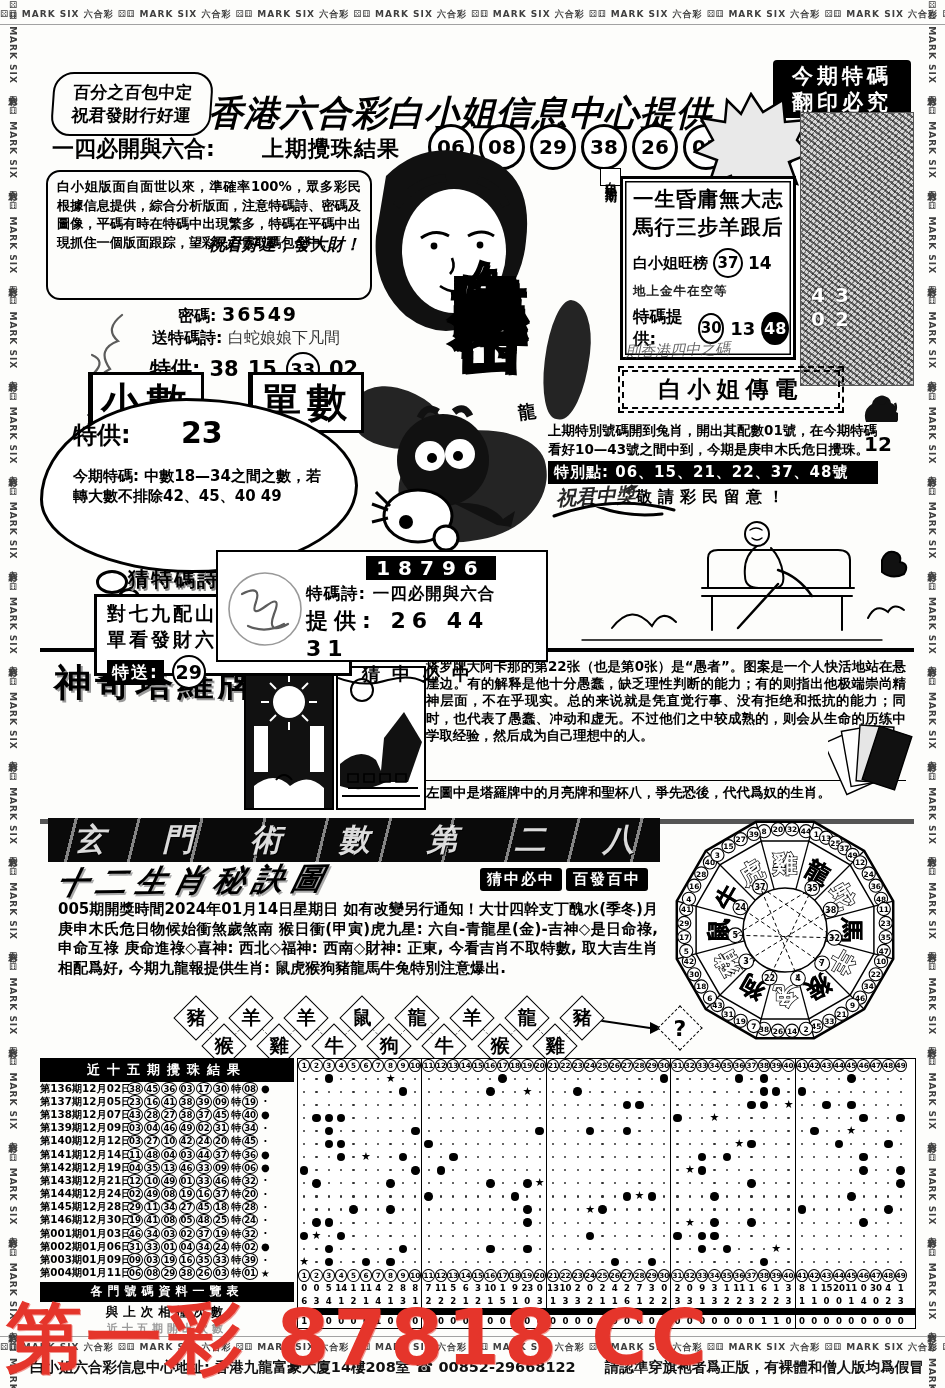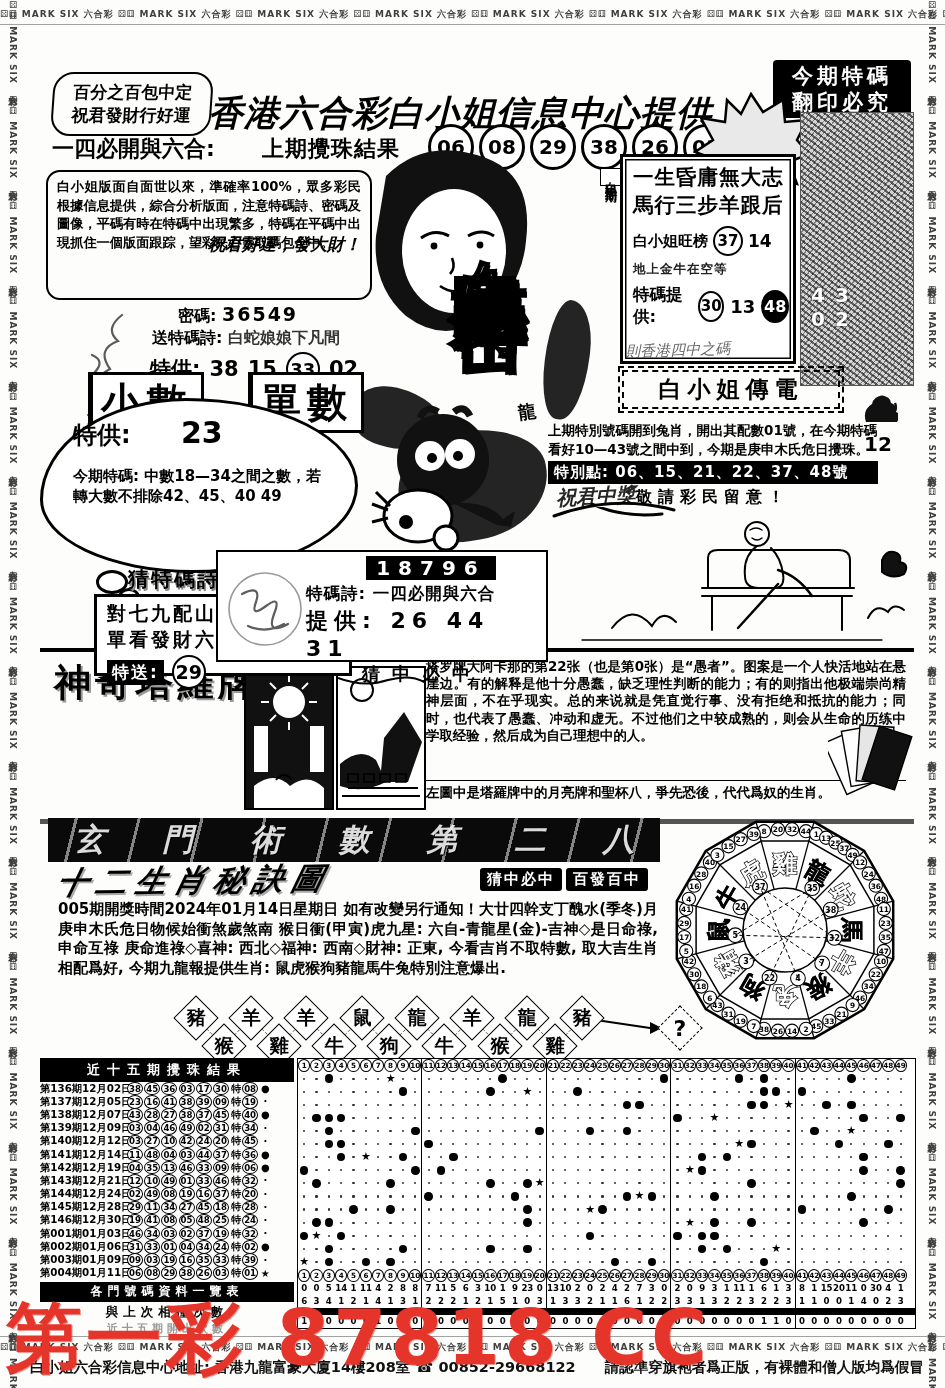--- a/index.html
+++ b/index.html
@@ -35,33 +35,33 @@
   #photo-right{left:800px;top:112px;width:112px;height:272px;}
   #photo-right .nums{position:absolute;left:10px;top:170px;color:#fff;font-weight:900;font-size:20px;letter-spacing:10px;text-shadow:0 0 3px #000;}
   
   #intro-box{left:46px;top:170px;width:326px;height:130px;border:2.5px solid #000;border-radius:14px;padding:6px 9px;box-sizing:border-box;}
   #intro-text{font-size:13.2px;font-weight:bold;line-height:18.5px;text-align:justify;}
   #intro-wish{text-align:right;font-size:17px;font-weight:900;font-style:italic;margin-top:-19px;}
   
   #password-line{left:178px;top:303px;font-size:16px;font-weight:900;}
   #password-line b{font-size:19px;letter-spacing:2px;}
   #poem-line{left:152px;top:328px;font-size:16px;font-weight:900;}
-  #poem-line span.v{font-weight:bold;opacity:.8;}
+  #poem-line span.v{font-weight:normal;opacity:.8;}
   #tegong-line{left:150px;top:352px;font-size:21px;font-weight:900;display:flex;align-items:center;gap:9px;}
   .cnum{display:inline-flex;align-items:center;justify-content:center;border:2px solid #000;border-radius:50%;
         background:#fff;font-weight:900;}
   .cnum.filled{background:#000;color:#fff;}
   
   .scribble{stroke:#333;fill:none;stroke-width:2.2;stroke-linecap:round;opacity:.8;}
   
   #center-title{left:447px;top:200px;width:86px;height:470px;writing-mode:vertical-rl;font-size:76px;font-weight:900;
      color:#fff;-webkit-text-stroke:3px #000;text-shadow:2px 2px 0 #000;letter-spacing:8px;line-height:86px;z-index:5;}
   .blob{position:absolute;background:#111;border-radius:48% 60% 55% 45%/55% 45% 60% 50%;opacity:.92;}
   
-  #fortune-box{left:620px;top:154px;width:176px;height:210px;border:3px solid #000;box-shadow:0 0 0 2px #fff inset,0 0 0 3.5px #000 inset;
+  #fortune-box{left:620px;top:176px;width:176px;height:184px;border:3px solid #000;box-shadow:0 0 0 2px #fff inset,0 0 0 3.5px #000 inset;
      padding:6px 4px 4px 10px;box-sizing:border-box;background:#fff;}
   #fortune-side{left:600px;top:168px;writing-mode:vertical-rl;font-size:12px;font-weight:bold;letter-spacing:2px;border:1px solid #000;padding:3px 1px;background:#fff;}
   .fortune-line{font-size:20.5px;font-weight:900;letter-spacing:1px;white-space:nowrap;}
   #wangbang-row{display:flex;align-items:center;gap:5px;margin-top:7px;font-size:15px;font-weight:900;}
   #fortune-hint{margin-top:5px;font-size:12.5px;font-weight:bold;color:#222;filter:blur(.6px);letter-spacing:1px;}
   #tema-row{display:flex;align-items:center;gap:6px;margin-top:6px;font-size:16.5px;font-weight:900;}
   #fortune-hand{left:625px;top:341px;font-size:15px;color:#333;font-style:italic;transform:rotate(-2deg);opacity:.75;}
   
   #chuandian{left:548px;top:358px;width:366px;}
   #chuandian-title{width:214px;margin:12px auto;border:2px dashed #000;outline:2px dashed #000;outline-offset:2px;

